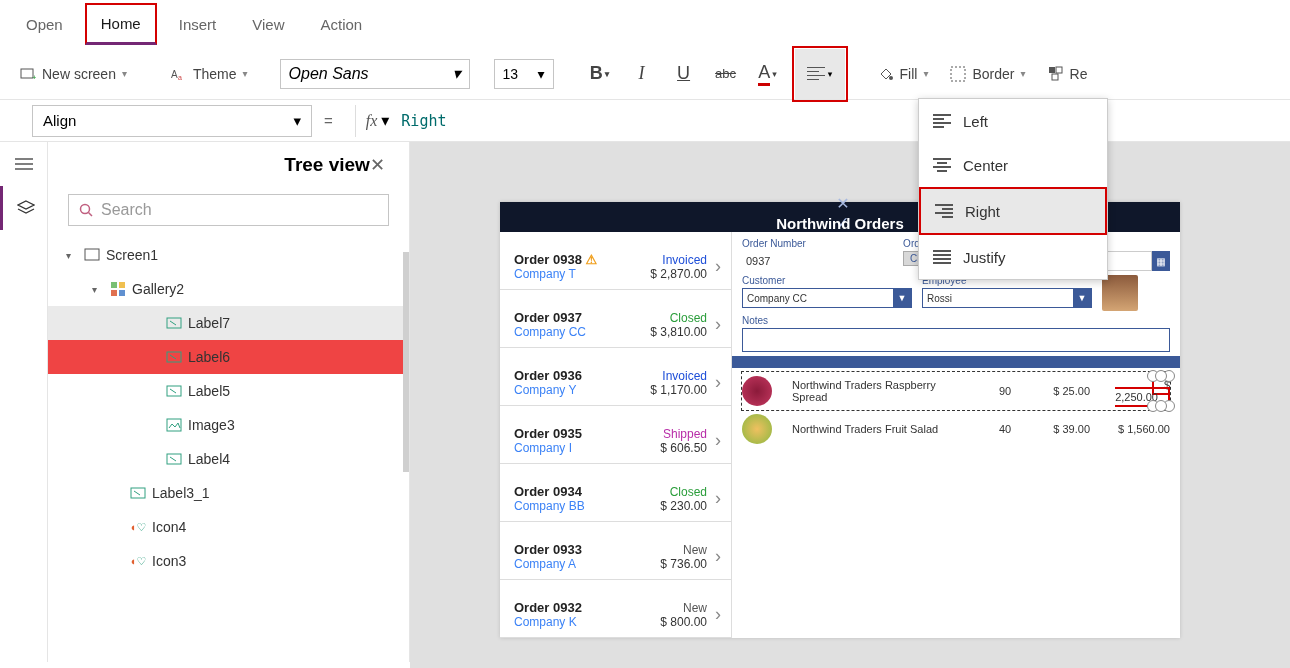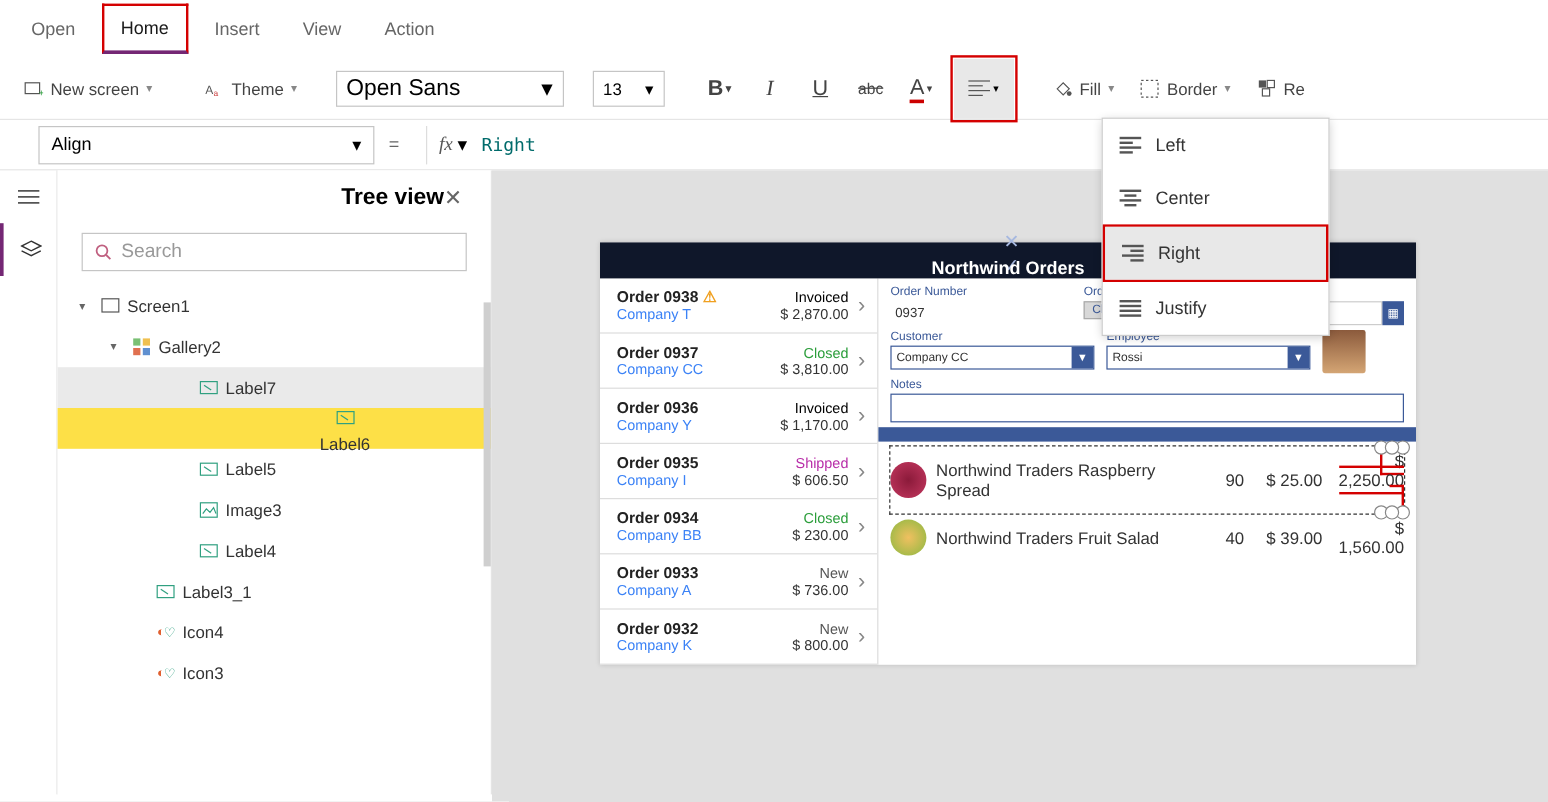--- a/index.html
+++ b/index.html
@@ -9,21 +9,21 @@
 .menubar { height: 48px; display: flex; align-items: center; padding: 0 12px; gap: 8px; }
 .menubar-item { padding: 10px 14px; font-size: 15px; color: #666; cursor: pointer; }
 .menubar-item.active { color: #1a1a1a; border-bottom: 3px solid #742774; }
 .red-box { border: 2px solid #d40000; }
 
 
 .ribbon { height: 52px; display: flex; align-items: center; padding: 0 12px; gap: 6px; border-bottom: 1px solid #e5e5e5; }
 .ribbon-btn { display: inline-flex; align-items: center; gap: 6px; padding: 6px 8px; color: #444; font-size: 14px; cursor: pointer; }
 .ribbon-btn .chev { font-size: 10px; color: #888; }
 .icon-svg { width: 16px; height: 16px; display: inline-block; }
-.font-select { width: 190px; height: 30px; border: 1px solid #c5c5c5; padding: 0 8px; font-size: 19px; display: flex; align-items: center; justify-content: space-between; }
+.font-select { width: 190px; height: 30px; border: 1px solid #c5c5c5; padding: 0 8px; font-size: 16px; display: flex; align-items: center; justify-content: space-between; font-style: italic; }
 .size-select { width: 60px; height: 30px; border: 1px solid #c5c5c5; padding: 0 8px; font-size: 14px; display: flex; align-items: center; justify-content: space-between; }
 .fmt-btn { width: 36px; height: 36px; display: flex; align-items: center; justify-content: center; font-size: 18px; color: #444; cursor: pointer; }
 .fmt-btn.bold { font-weight: bold; }
 .fmt-btn.italic { font-style: italic; font-family: serif; }
 .fmt-btn.underline { text-decoration: underline; }
 .fmt-btn.strike { text-decoration: line-through; font-size: 13px; }
 .align-btn { width: 50px; height: 50px; display: flex; align-items: center; justify-content: center; background: #e8e8e8; }
 .align-btn-wrap { border: 2px solid #d40000; padding: 1px; }
 
 
@@ -40,63 +40,63 @@
 
 
 .treepanel { position: absolute; left: 48px; top: 142px; width: 362px; height: 520px; border-right: 1px solid #e5e5e5; background: #fff; }
 .treehead { display: flex; align-items: center; justify-content: flex-end; padding: 12px 24px 8px; }
 .treehead h2 { font-size: 19px; font-weight: 600; }
 .treehead .x { font-size: 18px; color: #666; cursor: pointer; }
 .search-box { margin: 10px 20px 12px; height: 32px; border: 1px solid #c5c5c5; display: flex; align-items: center; padding: 0 10px; color: #999; gap: 8px; }
 .tree { font-size: 14px; color: #333; }
 .tree-row { display: flex; align-items: center; height: 34px; padding-left: 18px; gap: 6px; cursor: pointer; }
 .tree-row.sel { background: #eaeaea; }
-.tree-row.hov { background: #fde047; flex-direction: column; }
+.tree-row.hov { background: #ef4444; }
 .tree-row .exp { font-size: 10px; color: #666; width: 12px; }
 .tree-icon { width: 16px; height: 16px; display: inline-flex; align-items: center; justify-content: center; }
 .indent1 { padding-left: 44px; }
 .indent2 { padding-left: 82px; }
 .indent3 { padding-left: 118px; }
 
 
 .canvas { position: absolute; left: 410px; top: 142px; right: 0; bottom: 0; background: #e0e0e0; overflow: hidden; }
 .app { position: absolute; left: 90px; top: 60px; width: 680px; background: #fff; box-shadow: 0 0 4px rgba(0,0,0,0.15); }
 .app-header { background: #0f172a; color: #fff; height: 30px; display: flex; align-items: center; justify-content: flex-end; padding: 0 10px; position: relative; flex-direction: column; }
 .app-title { position: absolute; left: 50%; transform: translateX(-50%); font-weight: 600; font-size: 15px; }
 .hdr-ico { width: 22px; height: 22px; display: inline-flex; align-items: center; justify-content: center; margin-left: 6px; color: #a6b8e0; }
 .app-body { display: flex; }
 .orders-col { width: 232px; border-right: 1px solid #ddd; }
-.order-item { border-bottom: 1px solid #ddd; padding: 8px 10px 8px 14px; display: flex; align-items: center; position: relative; }
+.order-item { border-bottom: 1px solid #ddd; padding: 8px 10px 8px 14px; display: flex; align-items: center; position: relative; margin-top: 12px; }
 .order-left { flex: 1; }
 .order-id { font-size: 13px; font-weight: 600; color: #222; }
 .order-co { font-size: 12px; color: #3b82f6; }
 .order-right { text-align: right; margin-right: 8px; }
 .order-stat { font-size: 12px; }
 .order-amt { font-size: 12px; color: #333; }
-.stat-invoiced { color: #000000; }
+.stat-invoiced { color: #1d4ed8; }
 .stat-closed { color: #2a9d3a; }
 .stat-shipped { color: #b82da8; }
 .stat-new { color: #555; }
 .chev-r { color: #888; font-size: 18px; }
 .warn { color: #f0a020; }
 
 .detail-col { flex: 1; padding: 6px 10px; font-size: 11px; color: #3b5998; }
 .detail-row { display: flex; gap: 10px; margin-bottom: 4px; }
 .detail-field { flex: 1; }
 .detail-label { font-size: 10px; color: #3b5998; margin-bottom: 2px; }
 .text-input { border: 1px solid #ccc; height: 20px; padding: 0 4px; font-size: 11px; color: #333; display: flex; align-items: center; }
 .combo { border: 1px solid #3b5998; height: 20px; display: flex; align-items: center; justify-content: space-between; font-size: 10px; }
 .combo-val { padding: 0 4px; color: #333; }
 .combo-btn { background: #3b5998; color: #fff; width: 18px; height: 100%; display: flex; align-items: center; justify-content: center; font-size: 9px; }
 .pill { background: #d8d8d8; border: 1px solid #aaa; padding: 1px 6px; font-size: 10px; display: inline-block; }
 .notes { border: 1px solid #3b5998; height: 24px; }
 .avatar { width: 36px; height: 36px; background: linear-gradient(#8b5a3c, #d4a574); border-radius: 2px; }
 
 .bluebar { background: #3b5998; height: 12px; margin: 4px -10px; }
-.line-item { display: flex; align-items: center; gap: 8px; padding: 4px 0; font-size: 14px; color: #333; }
+.line-item { display: flex; align-items: center; gap: 20px; padding: 4px 0; font-size: 11px; color: #333; }
 .line-item.sel { outline: 1px dashed #333; }
 .thumb { width: 30px; height: 30px; border-radius: 50%; }
 .thumb.rasp { background: radial-gradient(#8b1a3a, #c43860); }
 .thumb.fruit { background: radial-gradient(#f0c060, #8ab840); }
 .li-name { flex: 1; }
 .li-qty { width: 30px; text-align: center; }
 .li-price { width: 50px; text-align: right; }
 .li-total { width: 60px; text-align: right; }
 .sel-handles { border: 2px solid #d40000; padding: 2px 10px; position: relative; }
 .handle { position: absolute; width: 12px; height: 12px; border: 1px solid #888; border-radius: 50%; background: #fff; }

